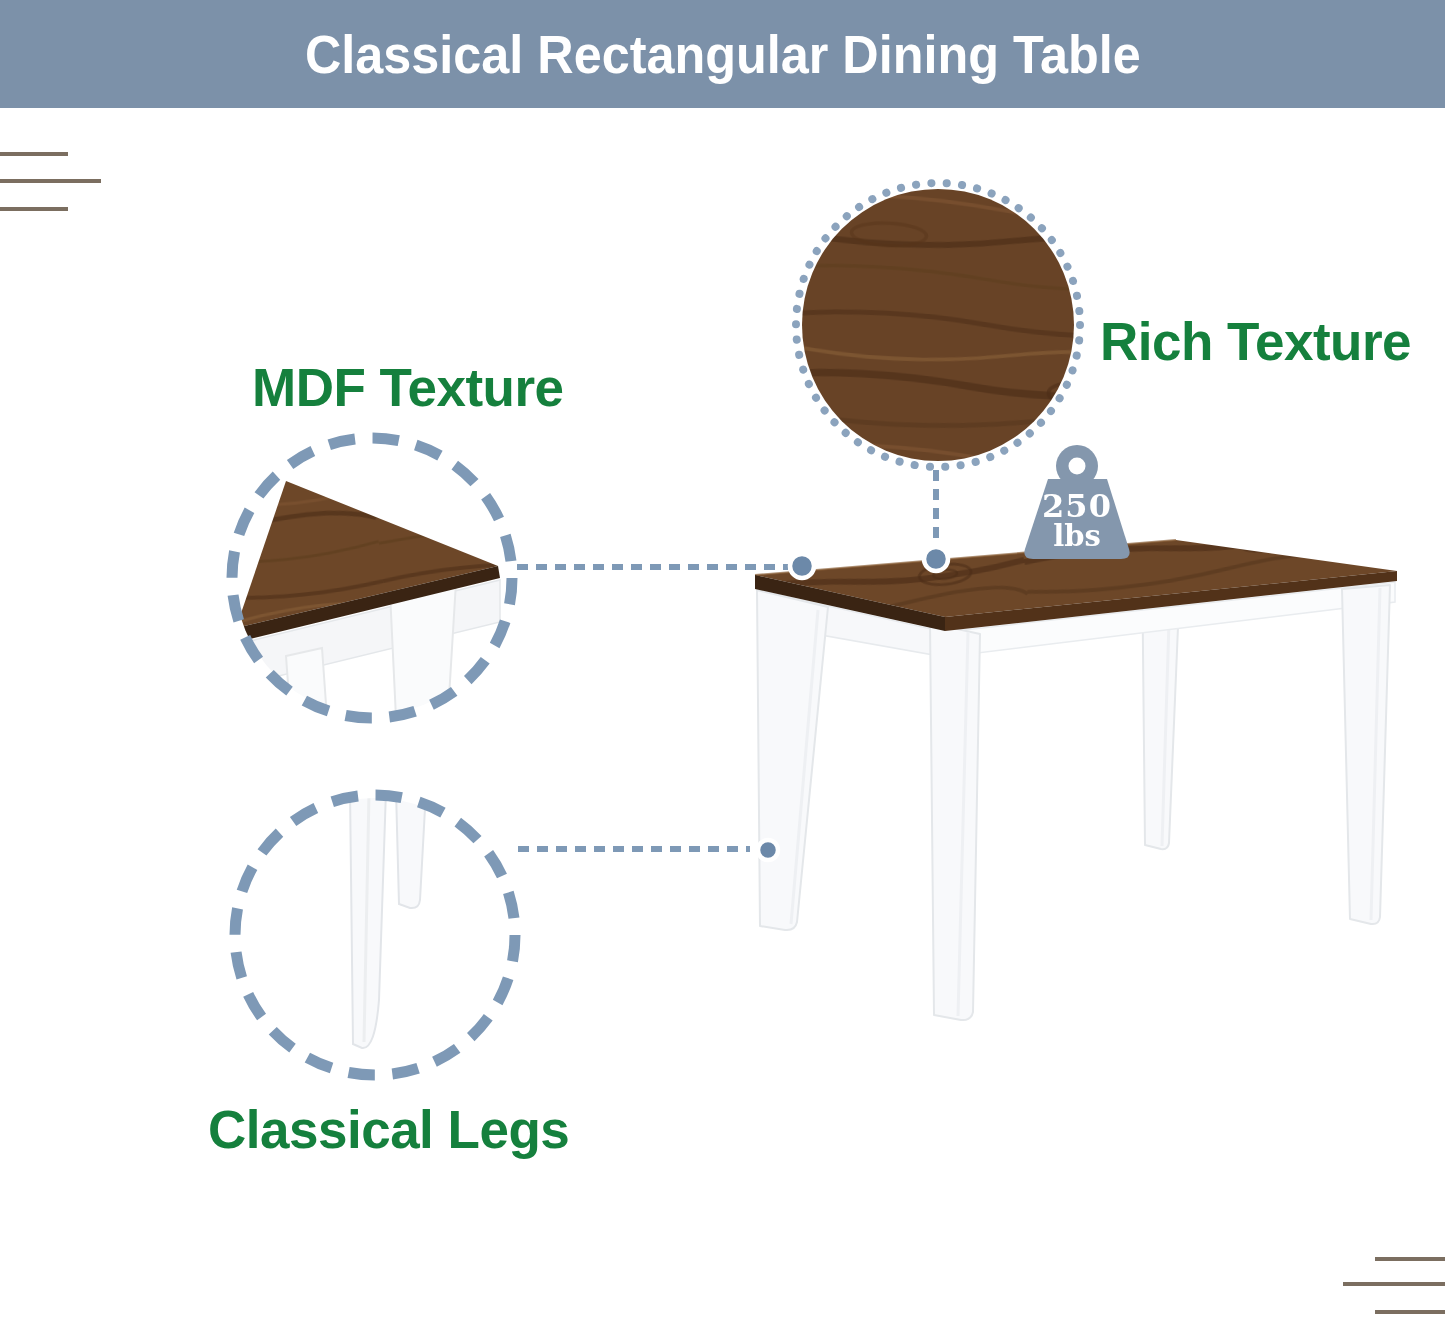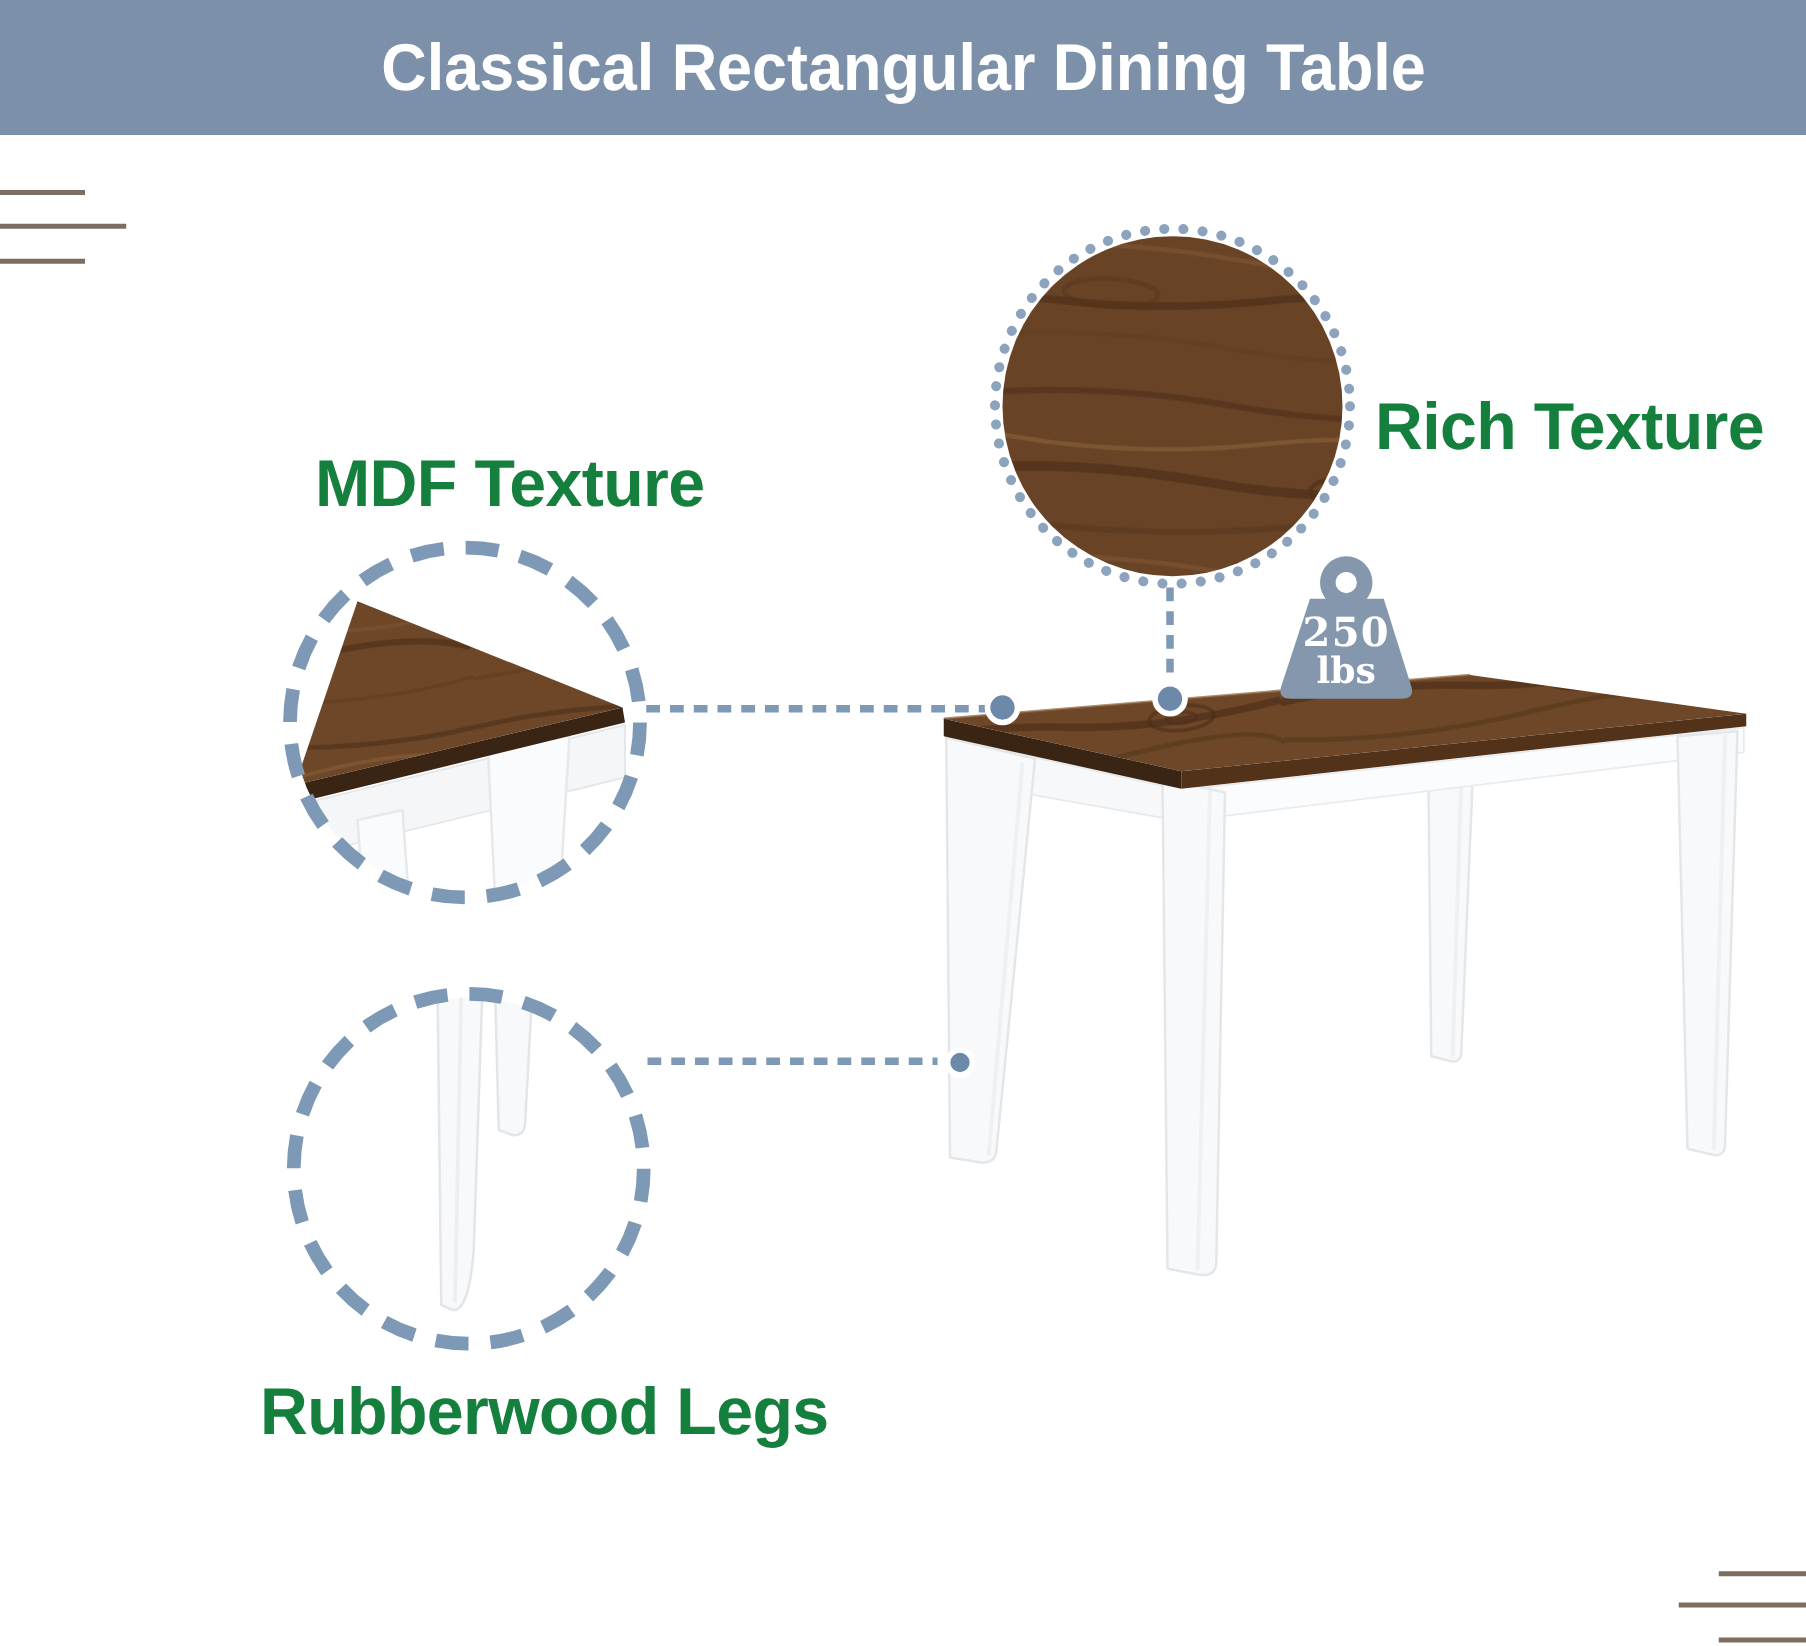--- a/index.html
+++ b/index.html
@@ -35,21 +35,21 @@
 
   <div class="dline tl1"></div>
   <div class="dline tl2"></div>
   <div class="dline tl3"></div>
   <div class="dline br1"></div>
   <div class="dline br2"></div>
   <div class="dline br3"></div>
 
   <div class="callout-label lbl-mdf">MDF Texture</div>
   <div class="callout-label lbl-rich">Rich Texture</div>
-  <div class="callout-label lbl-legs">Rubberwood Legs</div>
+  <div class="callout-label lbl-legs">Classical Legs</div>
 
   <svg class="art" width="1445" height="1317" viewBox="0 0 1445 1317">
     <defs>
       <pattern id="woodT" width="320" height="200" patternUnits="userSpaceOnUse" patternTransform="rotate(-6)">
         <rect width="320" height="200" fill="#6d4728"></rect>
         <path d="M0 18 Q80 8 160 18 T320 18" stroke="#55341c" stroke-width="4" fill="none" opacity=".8"></path>
         <path d="M0 42 Q90 56 180 42 T320 44" stroke="#7f5732" stroke-width="3" fill="none" opacity=".9"></path>
         <path d="M0 66 Q70 58 150 68 T320 64" stroke="#4a2b15" stroke-width="6" fill="none" opacity=".6"></path>
         <path d="M0 96 Q100 108 200 94 T320 98" stroke="#5d3b20" stroke-width="4" fill="none" opacity=".85"></path>
         <path d="M0 124 Q80 114 170 126 T320 122" stroke="#7a5130" stroke-width="3" fill="none" opacity=".8"></path>

